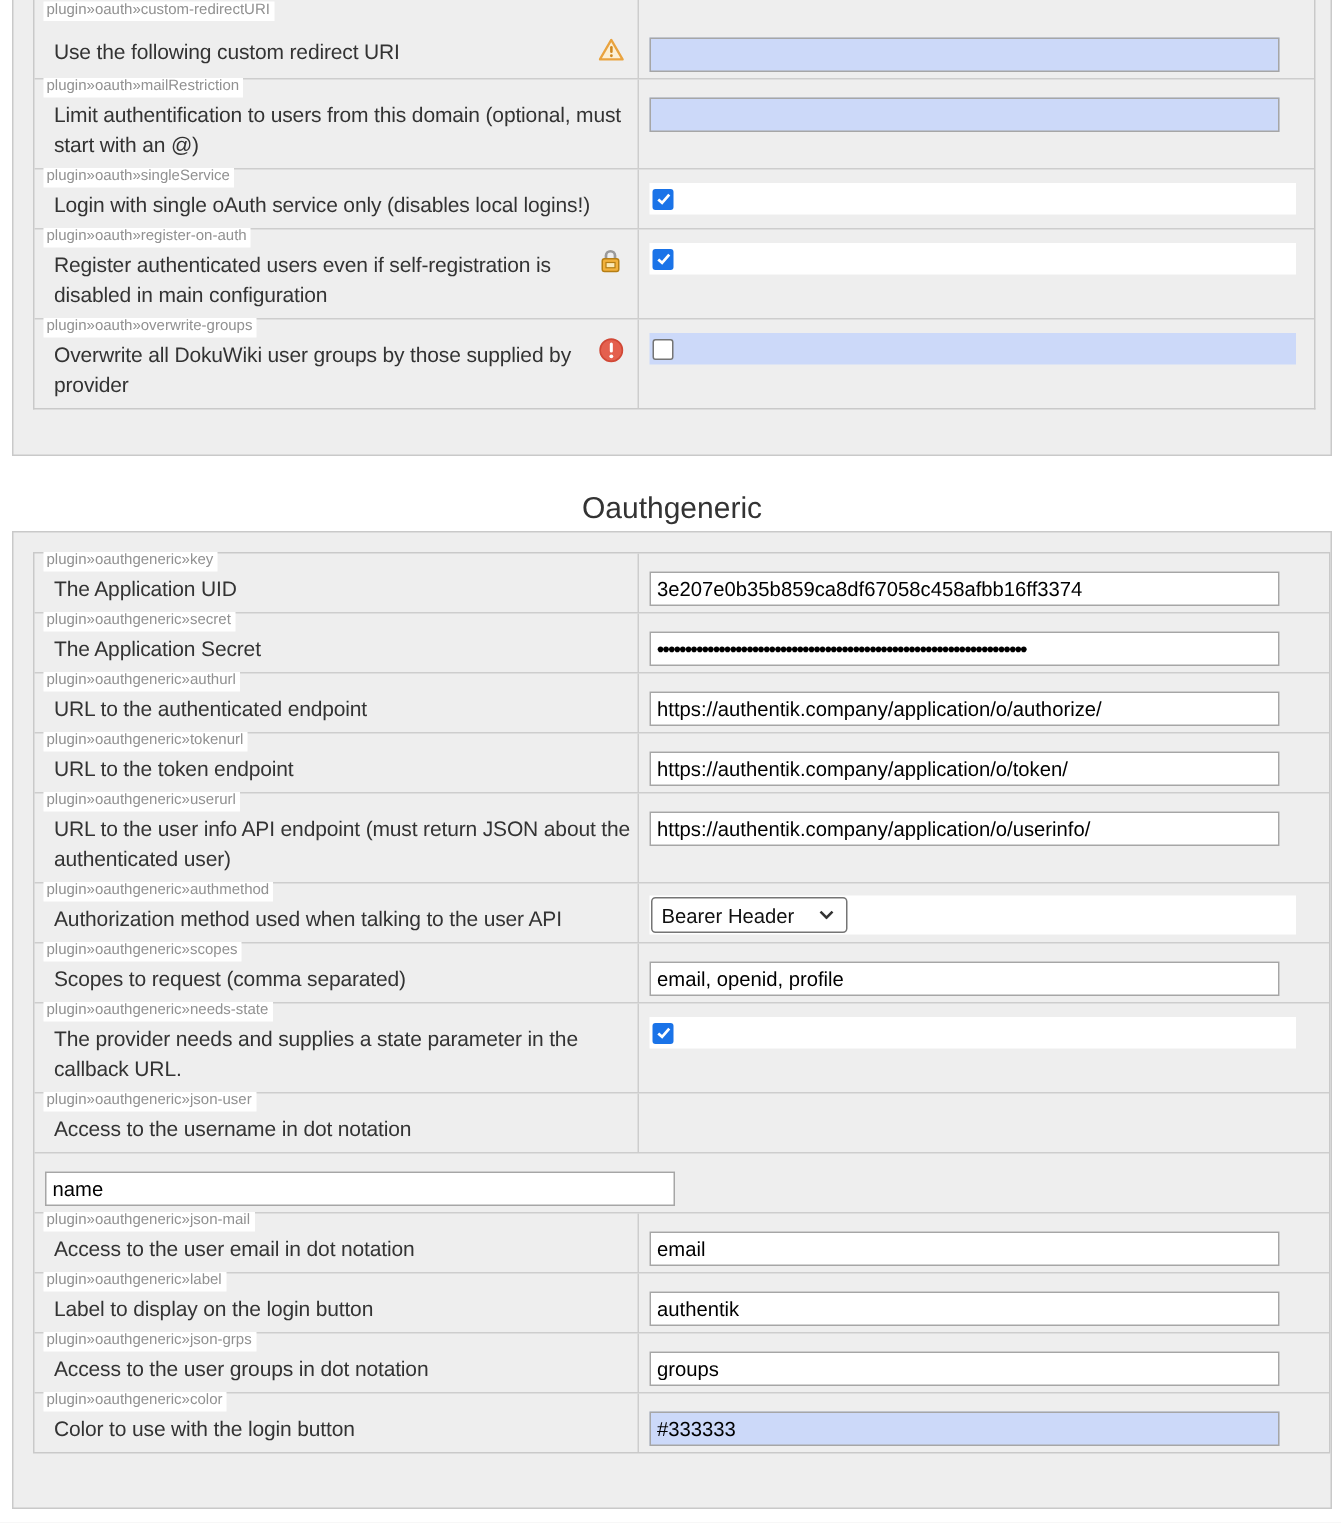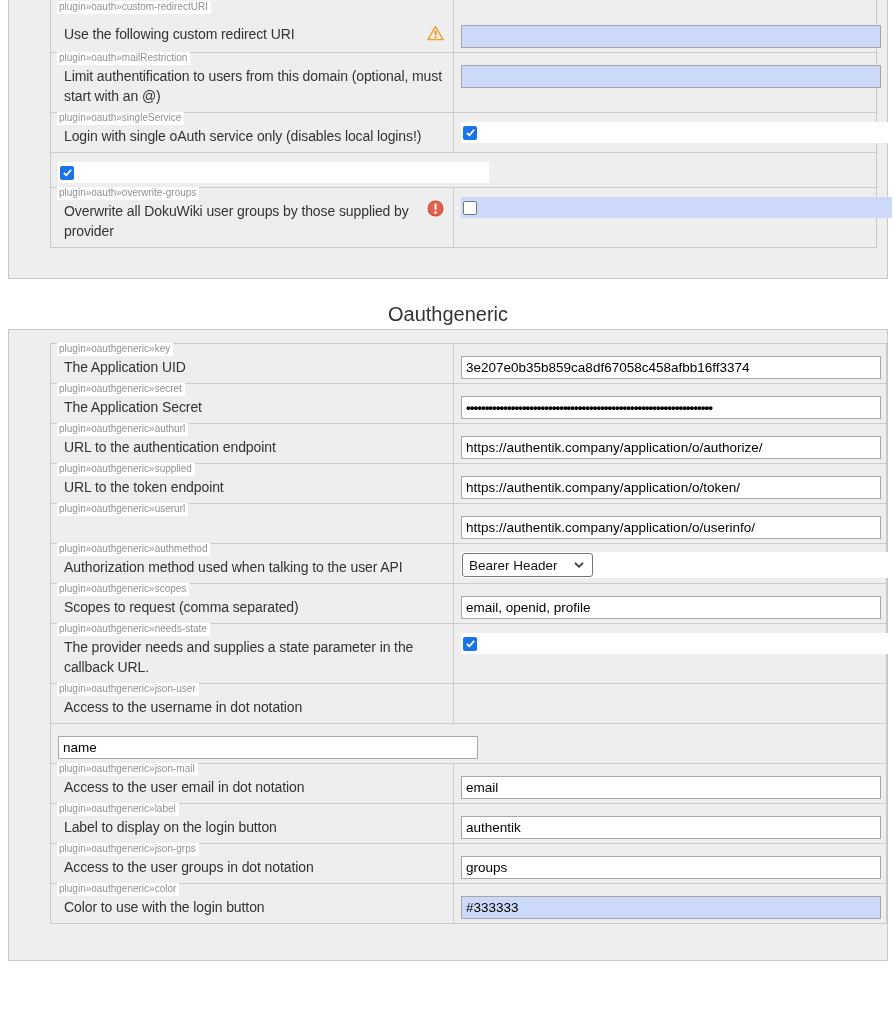--- a/index.html
+++ b/index.html
@@ -28,21 +28,20 @@
     margin: 24px 0 3px 0;
     text-align: center;
     font-size: 20px;
     font-weight: normal;
     color: #333;
   }
 
   .table {
     border: 1px solid #c9c9c9;
     background: #eeeeee;
-    margin-left: 28px;
   }
   .box.first .table { border-top: 0; }
 
   .row { display: flex; position: relative; }
   .row + .row { border-top: 1px solid #cdcdcd; }
 
   .label-cell {
     width: 403px; min-width: 403px;
     padding: 13px 3px 6px 13px;
     border-right: 1px solid #cdcdcd;
@@ -175,20 +174,33 @@
           <svg width="11" height="11" viewBox="0 0 12 12">
             <path d="M2 6.5 L4.8 9 L10 3" stroke="#ffffff" stroke-width="2" fill="none"></path>
           </svg>
         </span>
 
       </div>
     </div>
   </div>
 
   <div class="row">
+    <div class="cell label-cell">
+      <span class="outkey">plugin»oauth»register-on-auth</span>
+      <span class="desc">Register authenticated users even if self-registration is disabled in main configuration</span>
+      <span class="row-icon">
+
+        <svg width="16" height="17" viewBox="0 0 16 17">
+          <path d="M5 8 V5.5 a3 3 0 0 1 6 0 V8" fill="none" stroke="#9a9a9a" stroke-width="1.8"></path>
+          <rect x="2.5" y="7.5" width="11" height="8.5" rx="1.5" fill="#f2b13c" stroke="#b57e14" stroke-width="1"></rect>
+          <rect x="5" y="10" width="6" height="3.5" fill="#fbe9b6" stroke="#b57e14" stroke-width="0.8"></rect>
+        </svg>
+
+      </span>
+    </div>
     <div class="cell value-cell">
 
       <div class="strip">
         <span class="checkbox checked" role="checkbox" aria-checked="true">
           <svg width="11" height="11" viewBox="0 0 12 12">
             <path d="M2 6.5 L4.8 9 L10 3" stroke="#ffffff" stroke-width="2" fill="none"></path>
           </svg>
         </span>
 
       </div>
@@ -243,44 +255,45 @@
     </div>
     <div class="cell value-cell">
       <input class="text-input password" type="text" value="••••••••••••••••••••••••••••••••••••••••••••••••••••••••••••••••••" style="">
 
     </div>
   </div>
 
   <div class="row">
     <div class="cell label-cell">
       <span class="outkey">plugin»oauthgeneric»authurl</span>
-      <span class="desc">URL to the authentication endpoint</span>
+      <span class="desc">URL to the authenticated endpoint</span>
 
     </div>
     <div class="cell value-cell">
       <input class="text-input" type="text" value="https://authentik.company/application/o/authorize/" style="">
 
     </div>
   </div>
 
   <div class="row">
     <div class="cell label-cell">
-      <span class="outkey">plugin»oauthgeneric»supplied</span>
+      <span class="outkey">plugin»oauthgeneric»tokenurl</span>
       <span class="desc">URL to the token endpoint</span>
 
     </div>
     <div class="cell value-cell">
       <input class="text-input" type="text" value="https://authentik.company/application/o/token/" style="">
 
     </div>
   </div>
 
   <div class="row">
     <div class="cell label-cell">
       <span class="outkey">plugin»oauthgeneric»userurl</span>
+      <span class="desc">URL to the user info API endpoint (must return JSON about the authenticated user)</span>
 
     </div>
     <div class="cell value-cell">
       <input class="text-input" type="text" value="https://authentik.company/application/o/userinfo/" style="">
 
     </div>
   </div>
 
   <div class="row">
     <div class="cell label-cell">

